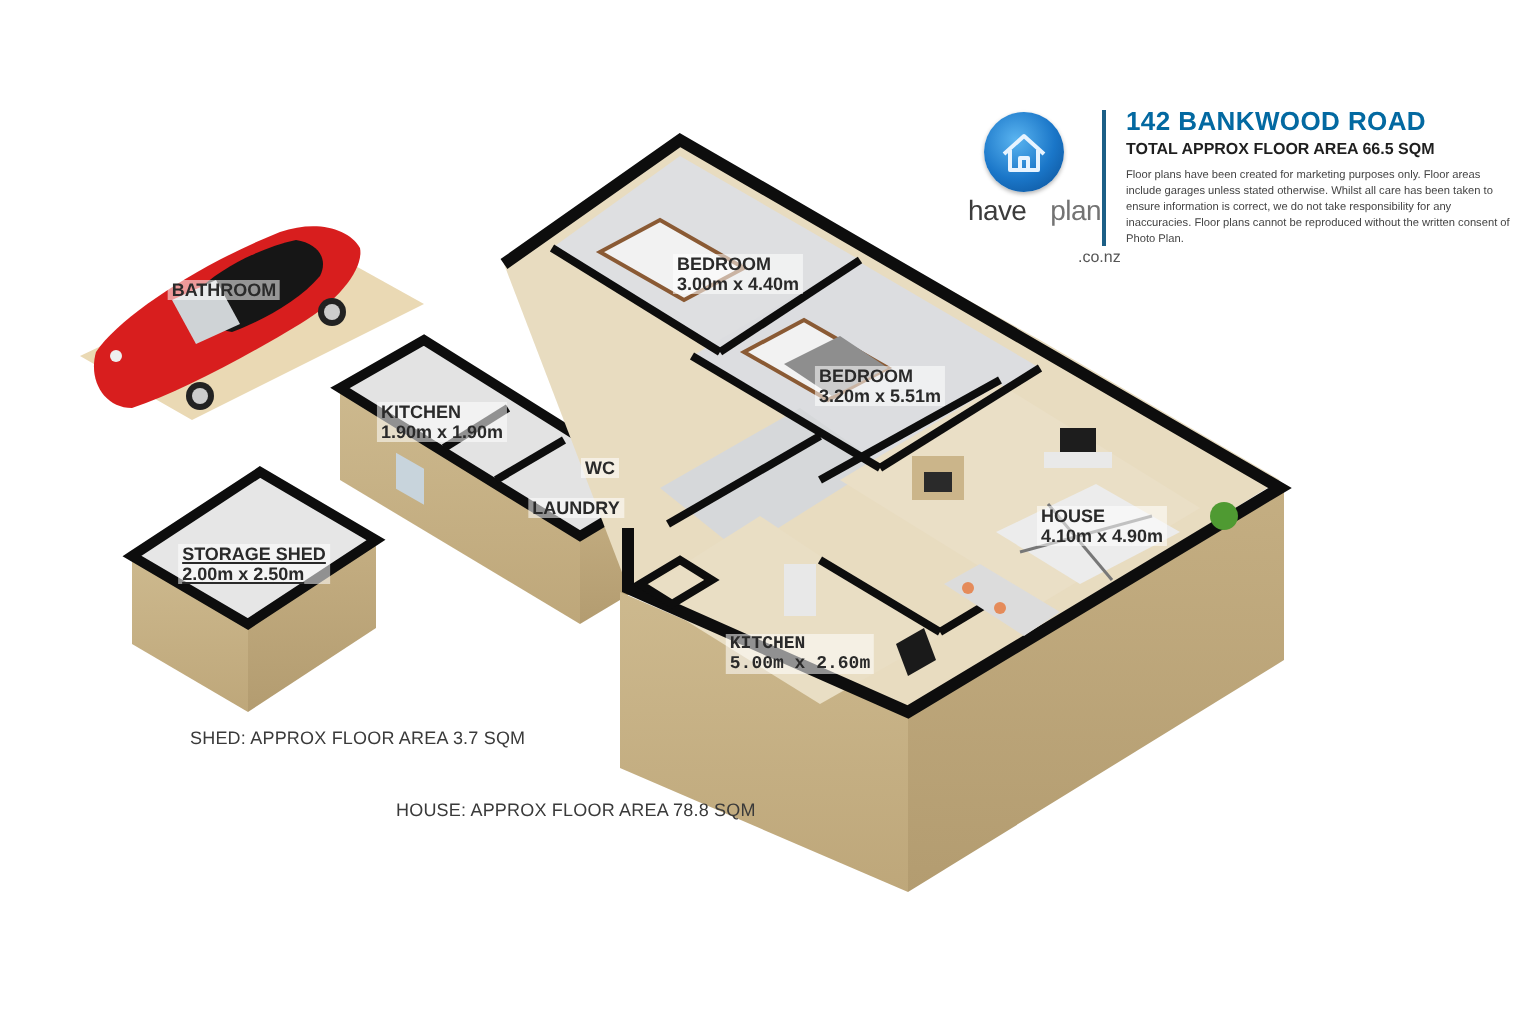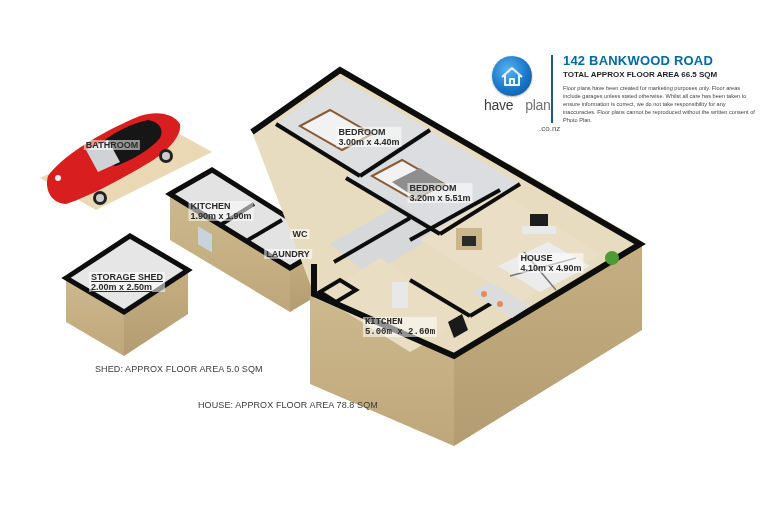--- a/index.html
+++ b/index.html
@@ -136,21 +136,21 @@
 </div>
 <div class="room-label" style="left:400px; top:317px;font-family:Liberation Mono, monospace;">
   <span>KITCHEN</span>
   <span class="dim">5.00m x 2.60m</span>
 </div>
 <div class="room-label" style="left:127px; top:272px;text-decoration:underline;">
   <span>STORAGE SHED</span>
   <span class="dim">2.00m x 2.50m</span>
 </div>
 
-<div class="area-note" style="left:95px; top:364px;">SHED: APPROX FLOOR AREA 5.0 SQM</div>
+<div class="area-note" style="left:95px; top:364px;">SHED: APPROX FLOOR AREA 3.7 SQM</div>
 <div class="area-note" style="left:198px; top:400px;text-align:center;">HOUSE: APPROX FLOOR AREA 78.8 SQM</div>
 
 <div class="logo-circle">
   <svg width="40" height="40" viewBox="0 0 40 40" style="position:absolute;left:0;top:0;">
     <path d="M10,21 L20,12 L30,21 M13,19 L13,29 L27,29 L27,19 M18,29 L18,23 L22,23 L22,29" fill="none" stroke="#e8f4ff" stroke-width="2" stroke-linejoin="round"></path>
   </svg>
 </div>
 <div class="logo-text"><span>have</span><span class="blue">plan</span></div>
 <div class="logo-sub">.co.nz</div>
 <div class="divider"></div>

